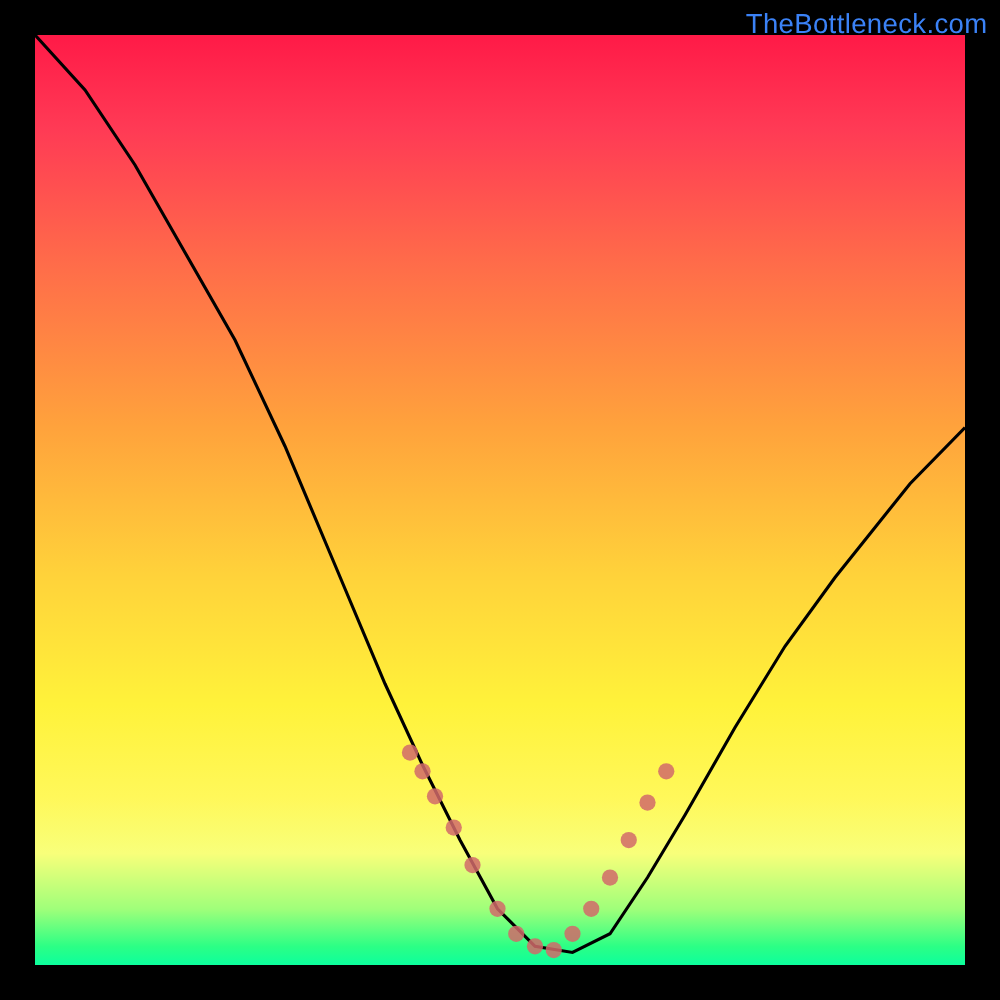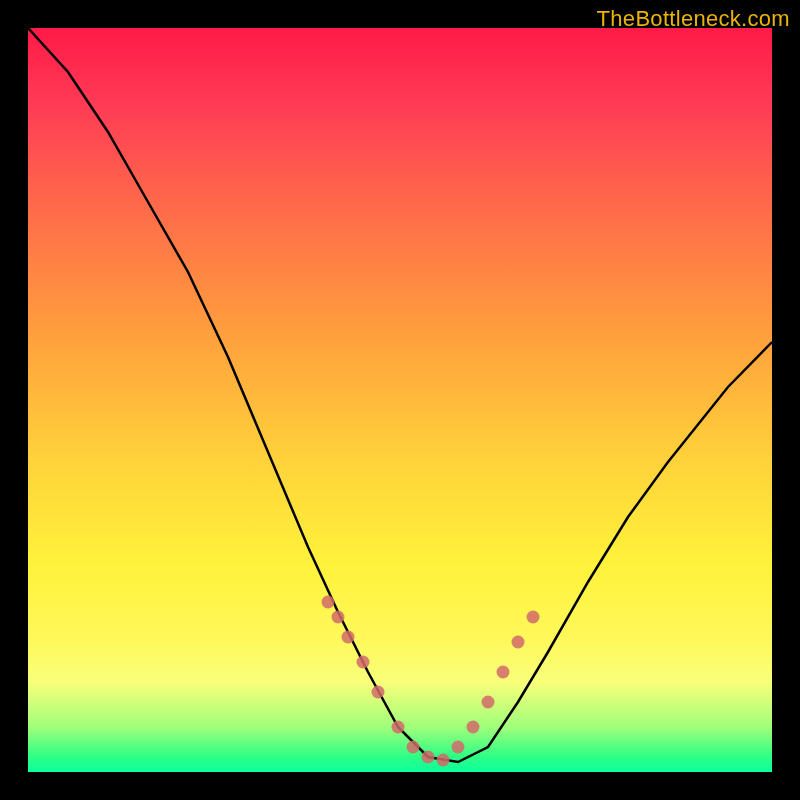--- a/index.html
+++ b/index.html
@@ -27,21 +27,21 @@
       #fff85a 82%,
       #f8ff7a 88%,
       #9fff7a 94%,
       #2cff85 98%,
       #0cff9d 100%);
   }
   .watermark {
     position: absolute;
     top: 6px;
     right: 10px;
-    color: #eab308;
+    color: #3b82f6;
     font-size: 22px;
     font-weight: 500;
     letter-spacing: 0.3px;
     z-index: 5;
   }
   svg.curve {
     position: absolute;
     left: 0;
     top: 0;
     width: 744px;

